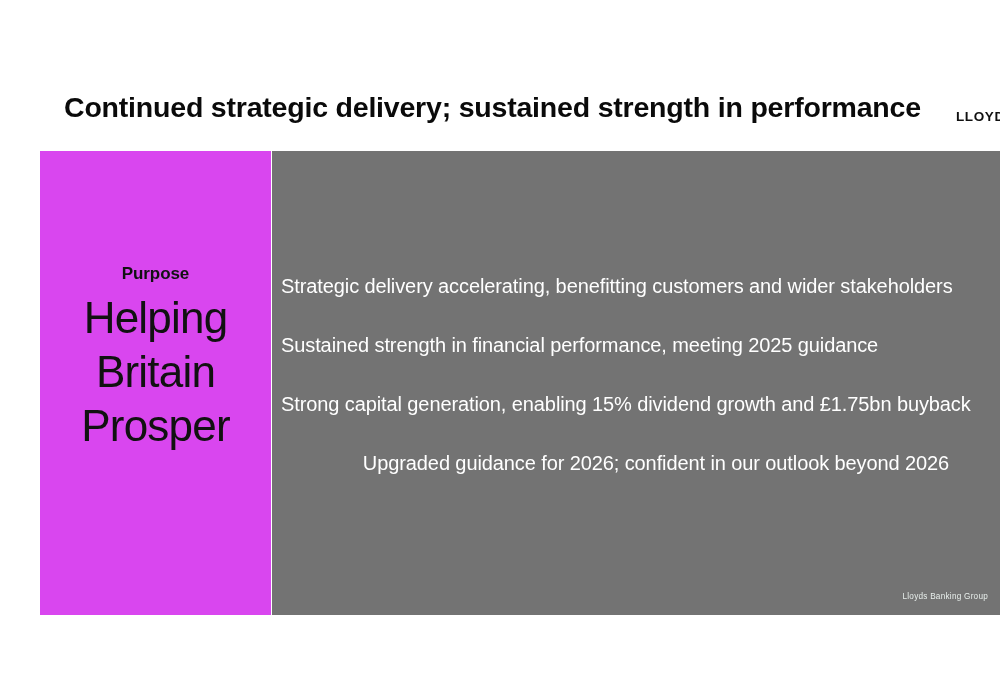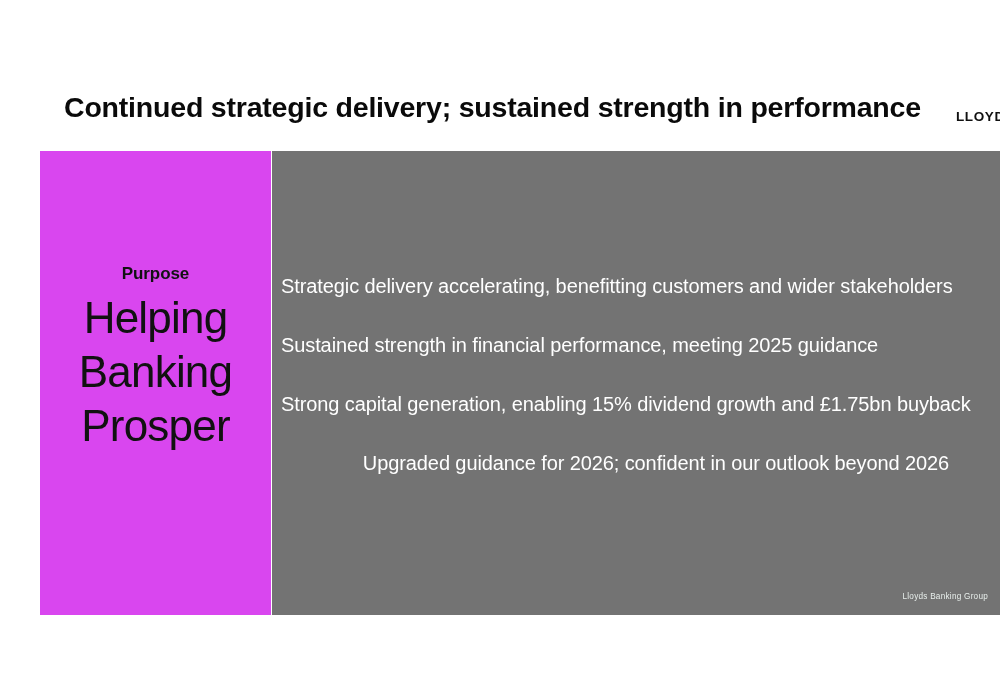--- a/index.html
+++ b/index.html
@@ -198,21 +198,21 @@
     <div class="logo-subwordmark">BANKING GROUP</div>
   </div>
 
   <div class="band">
 
     <div class="purpose-panel">
       <div class="purpose-inner">
         <div class="purpose-label">Purpose</div>
         <div class="purpose-statement">
           <span class="pline">Helping</span>
-          <span class="pline">Banking</span>
+          <span class="pline">Britain</span>
           <span class="pline">Prosper</span>
         </div>
       </div>
     </div>
 
     <div class="content-panel">
       <div class="messages">
         <div class="message-line">Strategic delivery accelerating, benefitting customers and wider stakeholders</div>
         <div class="message-line">Sustained strength in financial performance, meeting 2025 guidance</div>
         <div class="message-line">Strong capital generation, enabling 15% dividend growth and £1.75bn buyback</div>

